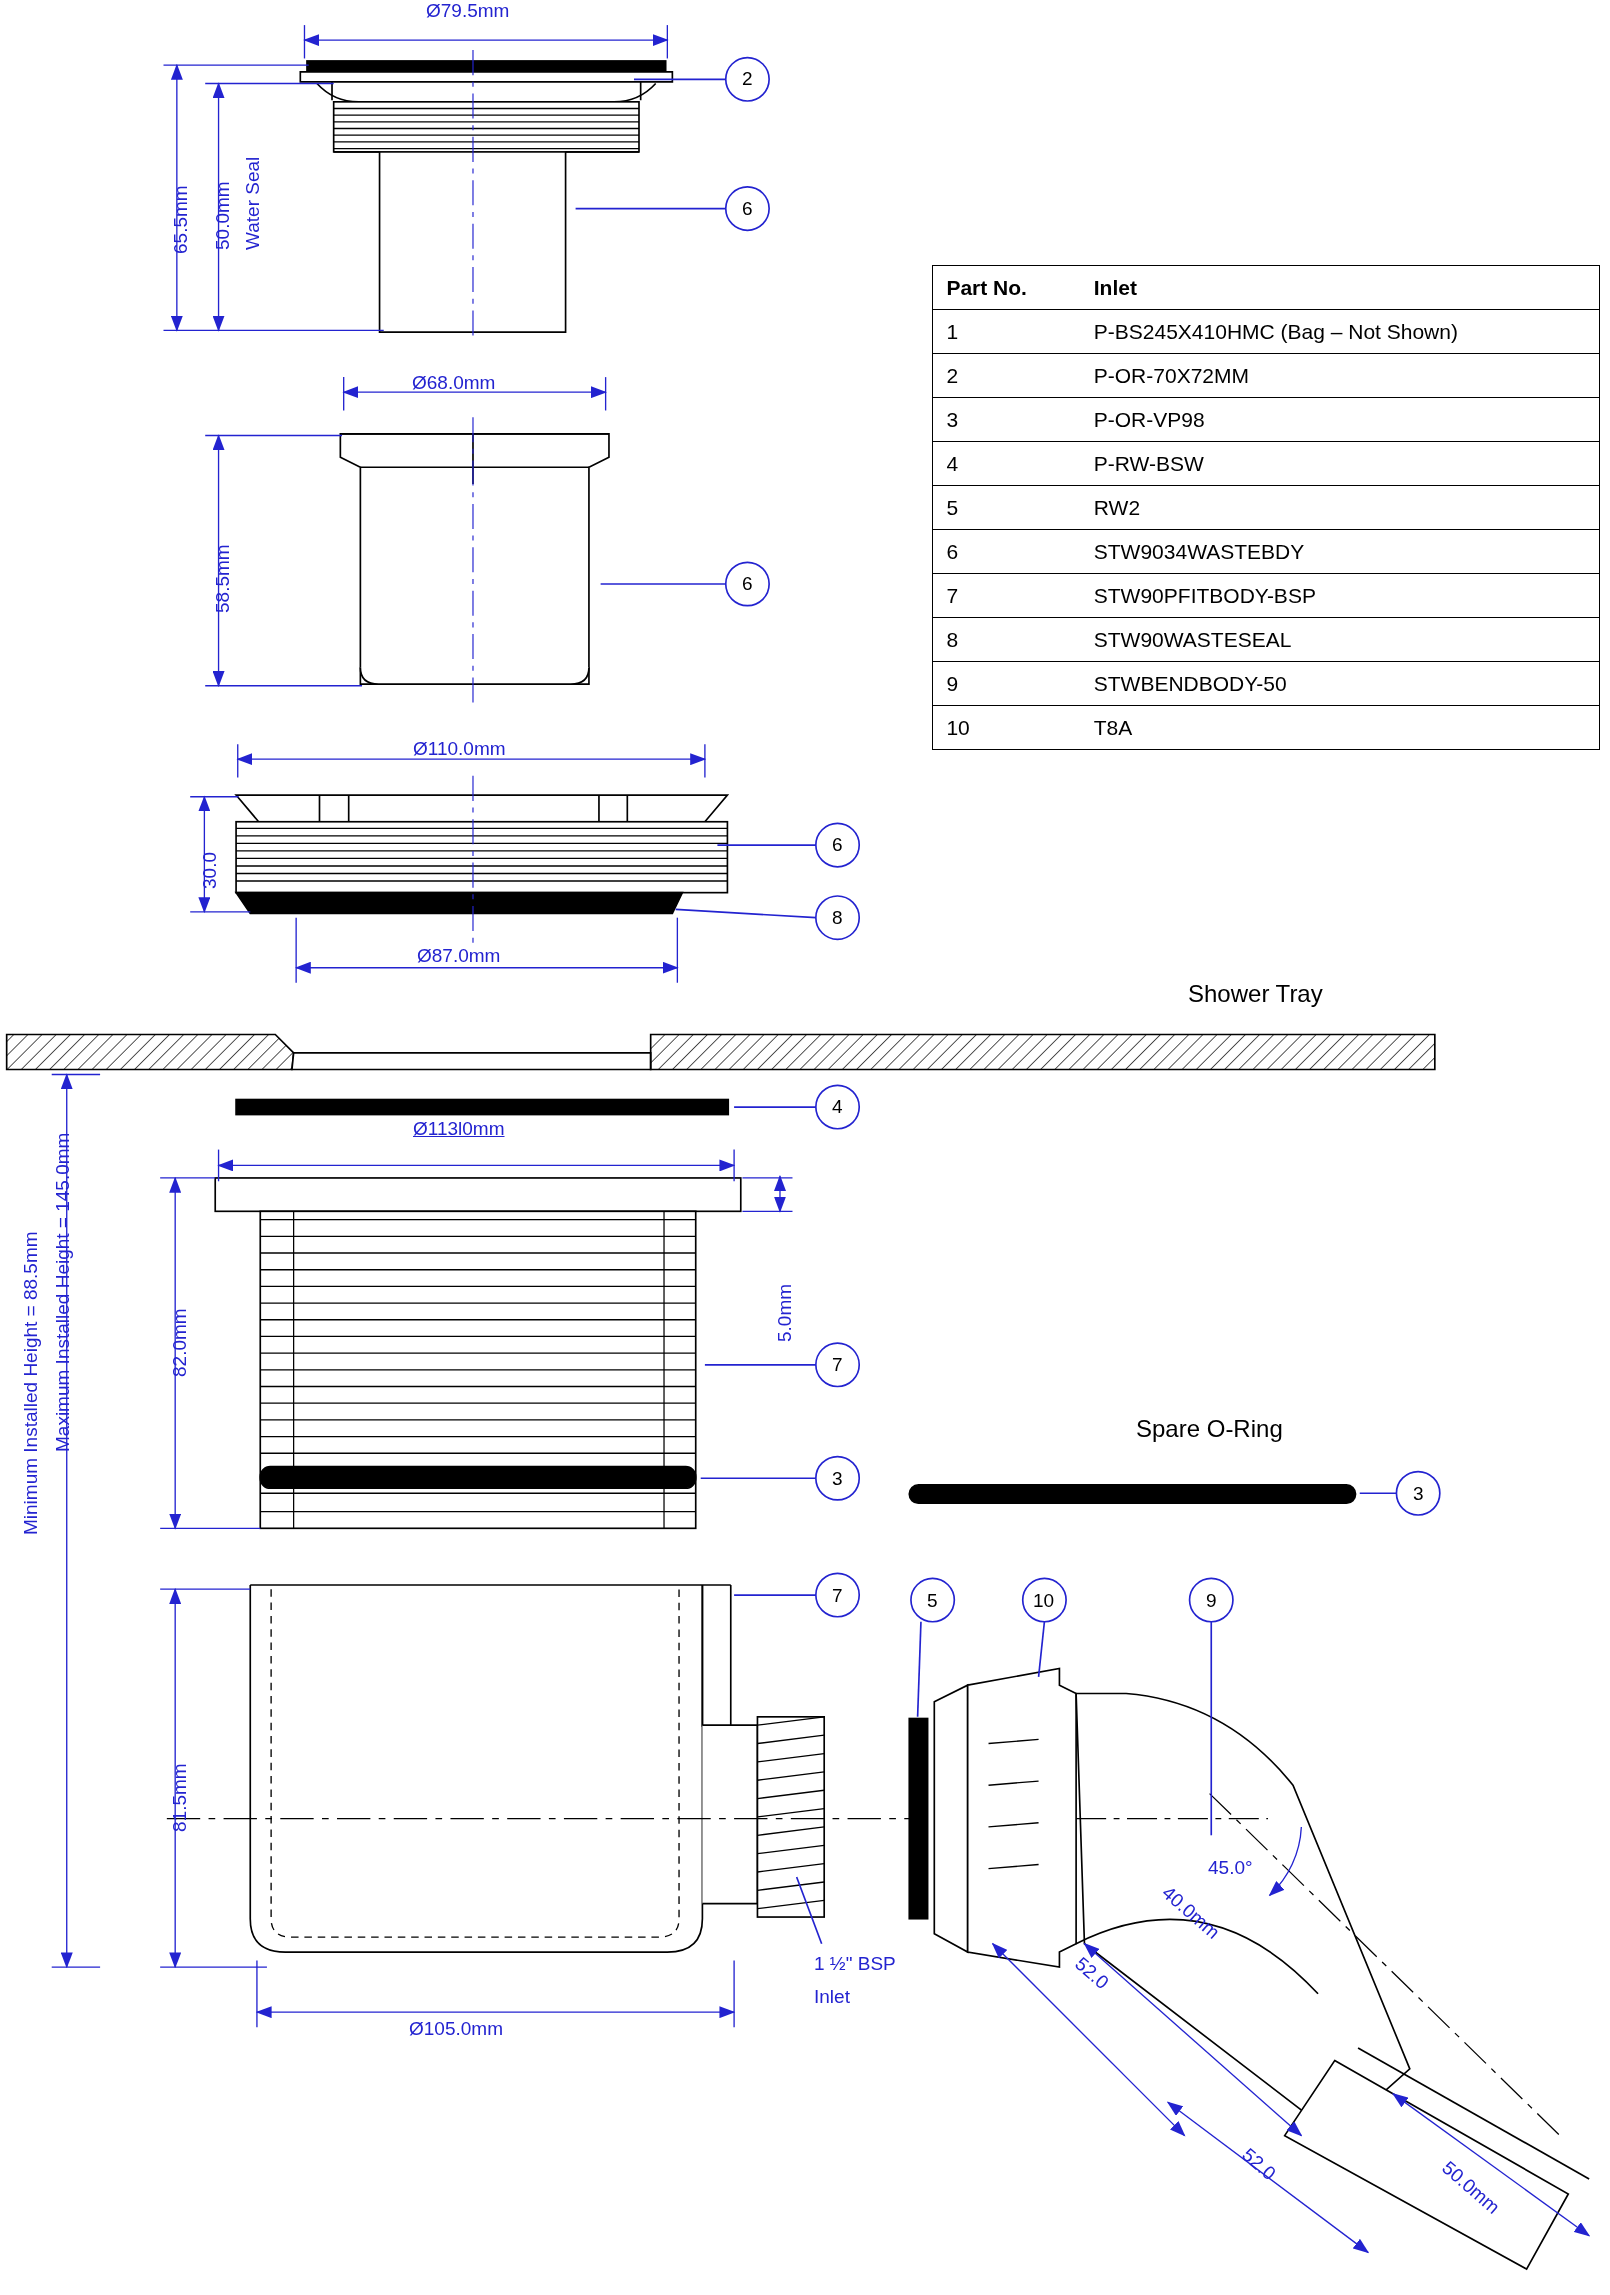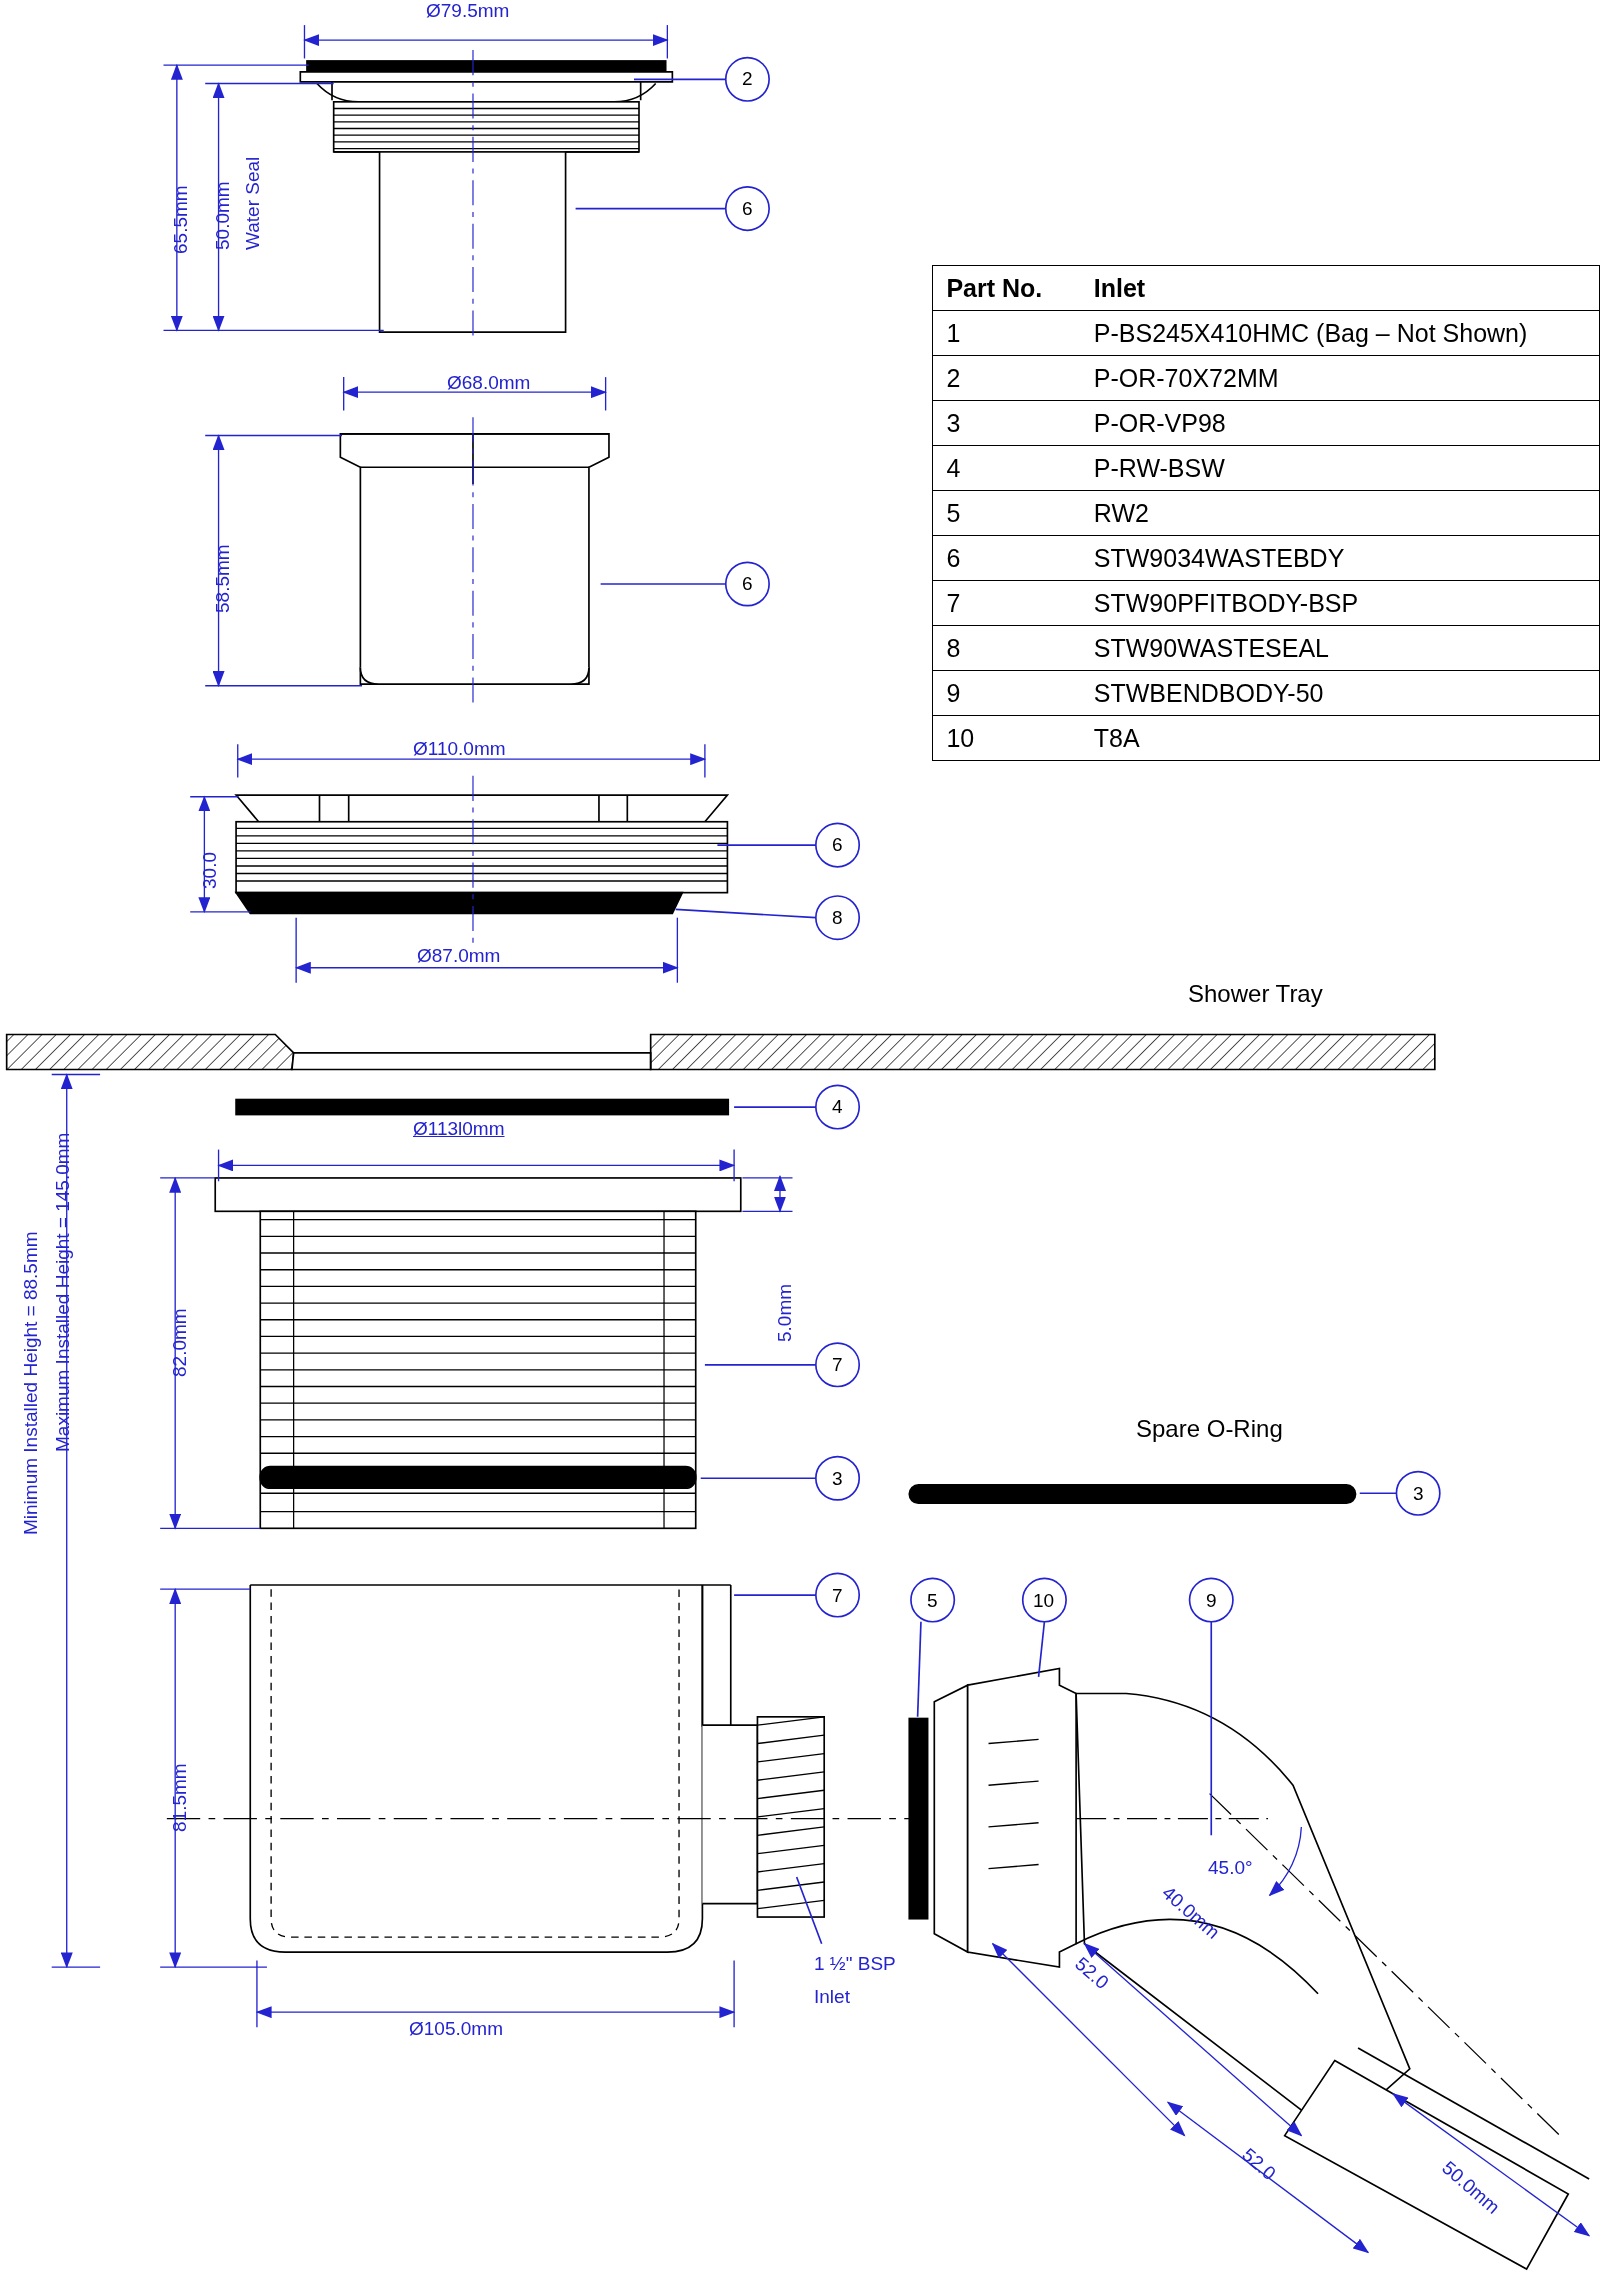--- a/index.html
+++ b/index.html
@@ -13,21 +13,21 @@
   .stage{position:absolute;left:0;top:0;width:1610px;height:2295px;}
   svg.draw{position:absolute;left:0;top:0;width:1610px;height:2295px;}
 
   
   .parts-table{
     position:absolute;
     left:932px; top:265px;
     width:668px;
     border:1.3px solid #000;
     border-collapse:collapse;
-    font-size:25px;
+    font-size:21px;
     color:#000;
     background:#fff;
   }
   .parts-table td,.parts-table th{
     border-bottom:1.3px solid #000;
     padding:7.5px 0 7.5px 13.4px;
     text-align:left;
     font-weight:normal;
     height:28px;
   }
@@ -306,21 +306,21 @@
     </g>
 
   </g>
 </svg>
 
 <div class="lbl" style="left:426px;top:0px;">Ø79.5mm</div>
 <div class="lbl rot90" style="left:170px;top:254px;">65.5mm</div>
 <div class="lbl rot90" style="left:212px;top:250px;">50.0mm</div>
 <div class="lbl rot90" style="left:242px;top:250px;">Water Seal</div>
 
-<div class="lbl" style="left:412px;top:372px;margin-left:35px;">Ø68.0mm</div>
+<div class="lbl" style="left:412px;top:372px;">Ø68.0mm</div>
 <div class="lbl rot90" style="left:212px;top:613px;">58.5mm</div>
 
 <div class="lbl" style="left:413px;top:738px;">Ø110.0mm</div>
 <div class="lbl rot90" style="left:199px;top:889px;">30.0</div>
 <div class="lbl" style="left:417px;top:945px;">Ø87.0mm</div>
 
 <div class="lbl big" style="left:1188px;top:980px;">Shower Tray</div>
 <div class="lbl big" style="left:1136px;top:1415px;text-align:right;">Spare O-Ring</div>
 
 <div class="lbl" style="left:413px;top:1118px;text-decoration:underline;">Ø113l0mm</div>

